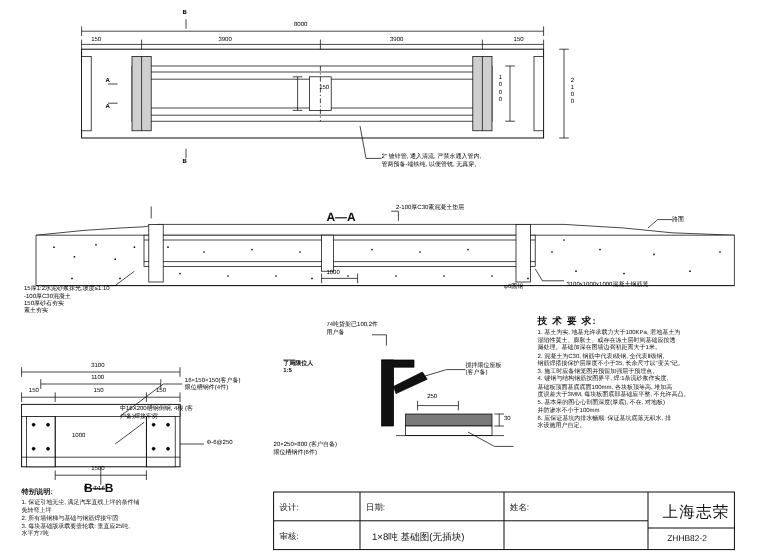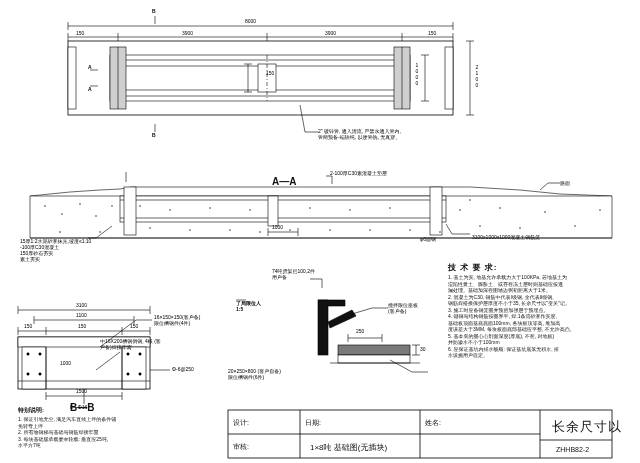--- a/index.html
+++ b/index.html
@@ -295,17 +295,17 @@
 度误差大于3MM, 每块板面底部基础应平整, 不允许高凸。
 5. 基本采的图心心剖面深度(厚底), 不在, 对地板)
 并防渗水不小于100mm
 6. 应保证基坑内排水畅顺: 保证基坑底落无积水, 排
 水设施用户自定。</div>
 
 <div class="ttl mid" style="left:233px;top:418px;">设计:</div>
 <div class="ttl mid" style="left:305px;top:418px;">日期:</div>
 <div class="ttl mid" style="left:425px;top:418px;">姓名:</div>
 <div class="ttl mid" style="left:233px;top:442px;">审核:</div>
-<div class="ttl big" style="left:552px;top:418px;">长余尺寸以</div>
+<div class="ttl big" style="left:552px;top:418px;">上海志荣</div>
 <div class="ttl" style="left:310px;top:442px;font-size:8px;">1×8吨 基础图(无插块)</div>
 <div class="ttl" style="left:556px;top:446px;font-size:7px;">ZHHB82-2</div>
 
 </div>
 
 </body></html>

